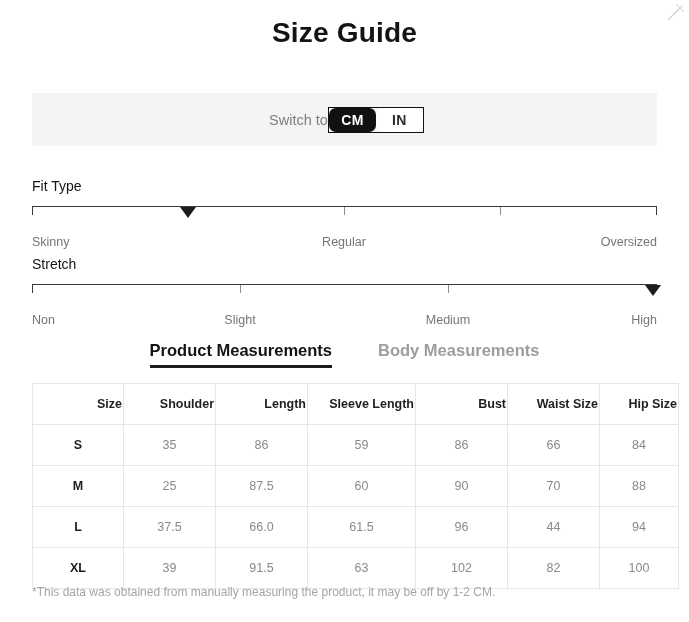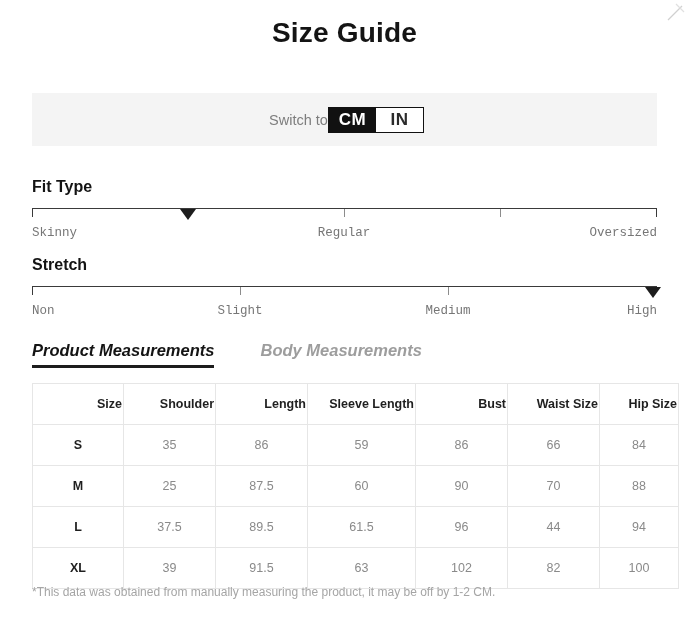--- a/index.html
+++ b/index.html
@@ -67,39 +67,40 @@
     display: flex;
     border: 1px solid #111111;
     height: 26px;
     box-sizing: border-box;
   }
   .unit-opt {
     width: 47px;
     display: flex;
     align-items: center;
     justify-content: center;
-    font-size: 17px;
+    font-size: 14px;
     font-weight: bold;
     letter-spacing: 0.4px;
     box-sizing: border-box;
+    border-radius: 7px;
   }
   .unit-opt.active {
     background: #111111;
     color: #ffffff;
   }
   .unit-opt.inactive {
     background: #ffffff;
     color: #2b2b2b;
   }
 
   
   .scale-block { position: absolute; left: 32px; width: 625px; }
   .scale-heading {
-    font-size: 16px;
-    font-weight: bold;
+    font-size: 14px;
+    font-weight: normal;
     color: #141414;
     margin: 0 0 12px 0;
   }
   .scale-track {
     position: relative;
     width: 625px;
     height: 10px;
     border-top: 1.4px solid #3a3a3a;
   }
   .tick {
@@ -117,40 +118,39 @@
     height: 0;
     border-left: 8px solid transparent;
     border-right: 8px solid transparent;
     border-top: 11px solid #1d1d1d;
     transform: translateX(-8px);
   }
   .scale-labels {
     position: relative;
     width: 625px;
     height: 18px;
-    margin-top: 7px;
-    font-family: Liberation Mono, monospace;
+    margin-top: 18px;
   }
   .scale-labels span {
     position: absolute;
     top: 0;
     font-size: 12.5px;
     color: #767676;
     white-space: nowrap;
   }
 
   
   .tabs {
     position: absolute;
     top: 341px;
     left: 32px;
     width: 625px;
     display: flex;
+    justify-content: center;
     gap: 46px;
-    font-style: italic;
   }
   .tab {
     font-size: 16.5px;
     font-weight: bold;
     padding-bottom: 5px;
     color: #9d9d9d;
     white-space: nowrap;
   }
   .tab.active {
     color: #141414;
@@ -286,21 +286,21 @@
           <td class="val-cell">25</td>
           <td class="val-cell">87.5</td>
           <td class="val-cell">60</td>
           <td class="val-cell">90</td>
           <td class="val-cell">70</td>
           <td class="val-cell">88</td>
         </tr>
         <tr>
           <td class="size-cell">L</td>
           <td class="val-cell">37.5</td>
-          <td class="val-cell">89.5</td>
+          <td class="val-cell">66.0</td>
           <td class="val-cell">61.5</td>
           <td class="val-cell">96</td>
           <td class="val-cell">44</td>
           <td class="val-cell">94</td>
         </tr>
         <tr>
           <td class="size-cell">XL</td>
           <td class="val-cell">39</td>
           <td class="val-cell">91.5</td>
           <td class="val-cell">63</td>

